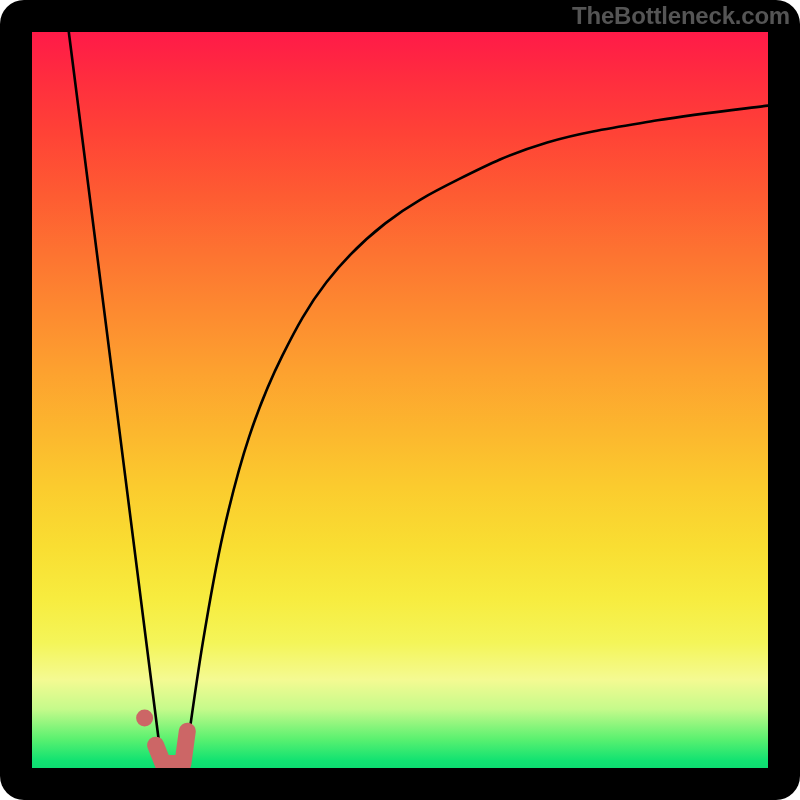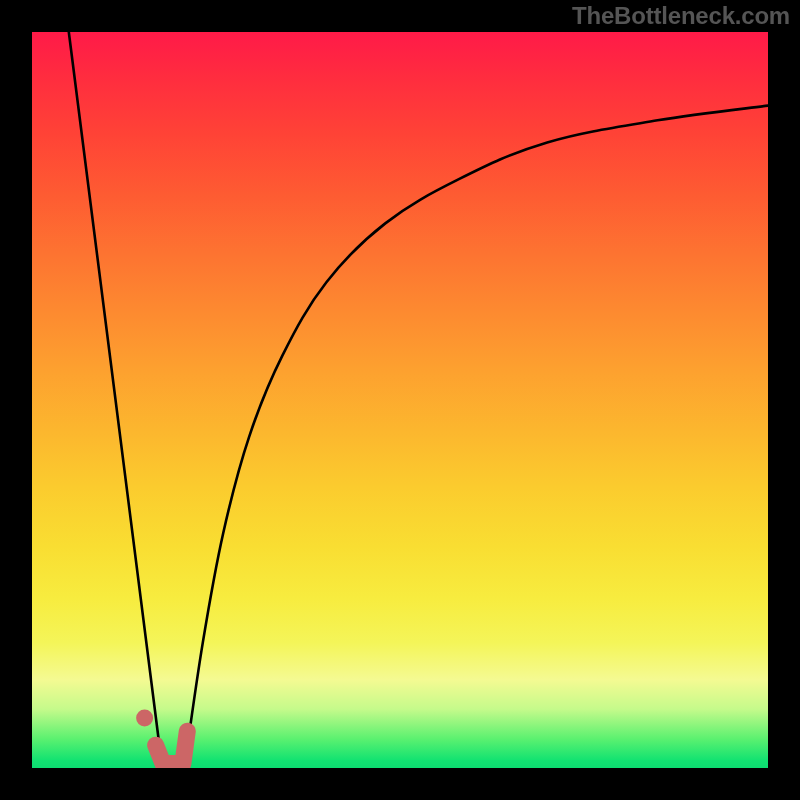--- a/index.html
+++ b/index.html
@@ -9,20 +9,21 @@
     width: 800px;
     height: 800px;
     overflow: hidden;
     font-family: "Segoe UI", Arial, sans-serif;
   }
   .outer {
     position: relative;
     width: 800px;
     height: 800px;
     background: #000;
+    border-radius: 24px;
   }
   .watermark {
     position: absolute;
     top: 2px;
     right: 10px;
     font-size: 24px;
     font-weight: 600;
     color: #555;
     z-index: 10;
     letter-spacing: -0.2px;

